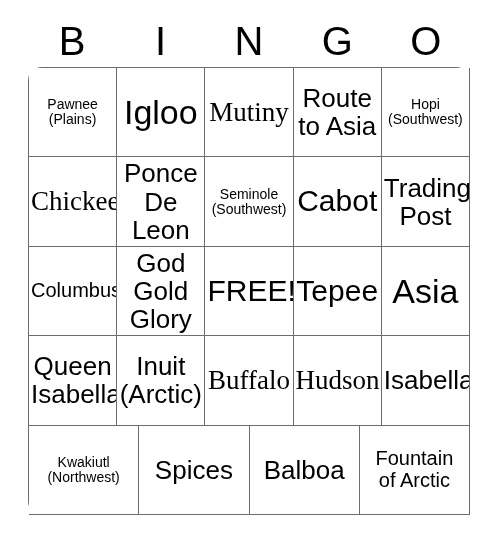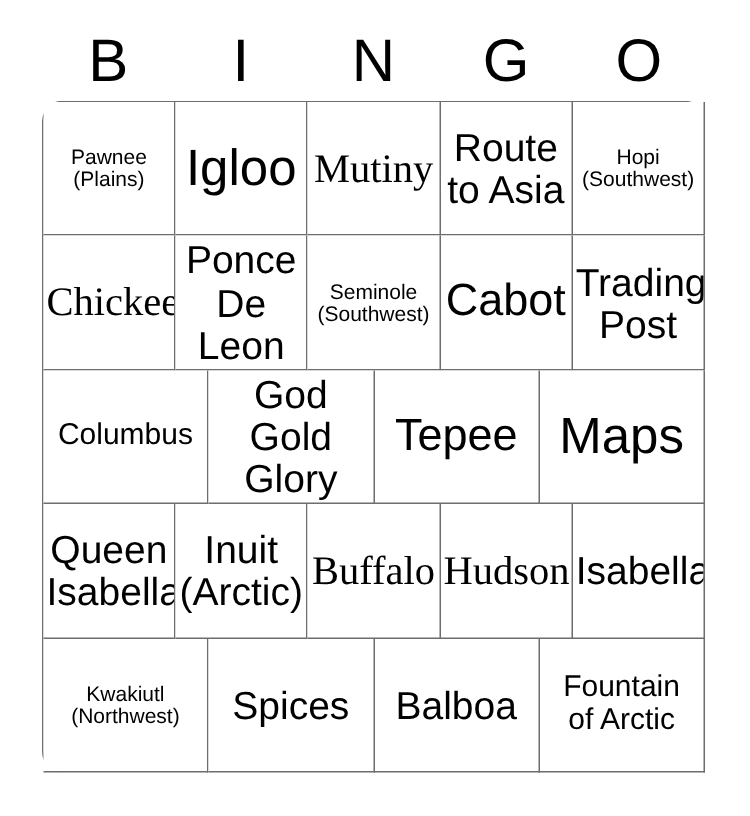--- a/index.html
+++ b/index.html
@@ -154,24 +154,27 @@
     <div class="bingo-row">
       <div class="bingo-cell">
         <span class="cell-text sz-xs">Columbus</span>
       </div>
       <div class="bingo-cell">
         <span class="cell-text sz-md">God
 Gold
 Glory</span>
       </div>
       <div class="bingo-cell">
+        <span class="cell-text sz-lg">FREE!</span>
+      </div>
+      <div class="bingo-cell">
         <span class="cell-text sz-lg">Tepee</span>
       </div>
       <div class="bingo-cell">
-        <span class="cell-text sz-xl">Maps</span>
+        <span class="cell-text sz-xl">Asia</span>
       </div>
     </div>
 
     <div class="bingo-row">
       <div class="bingo-cell">
         <span class="cell-text sz-md">Queen
 Isabella</span>
       </div>
       <div class="bingo-cell">
         <span class="cell-text sz-md">Inuit

